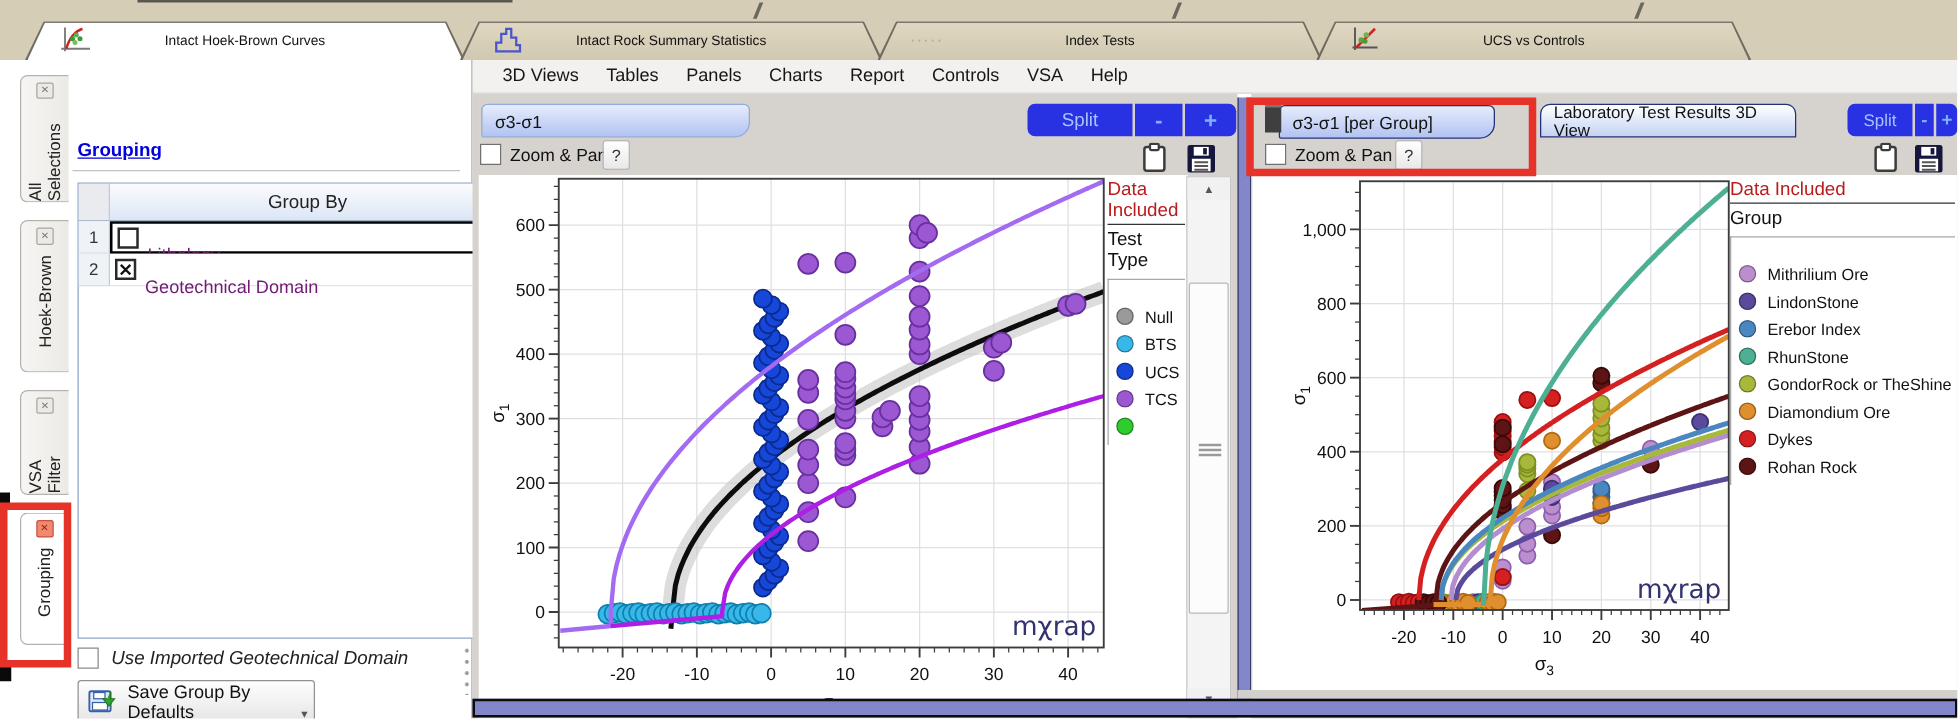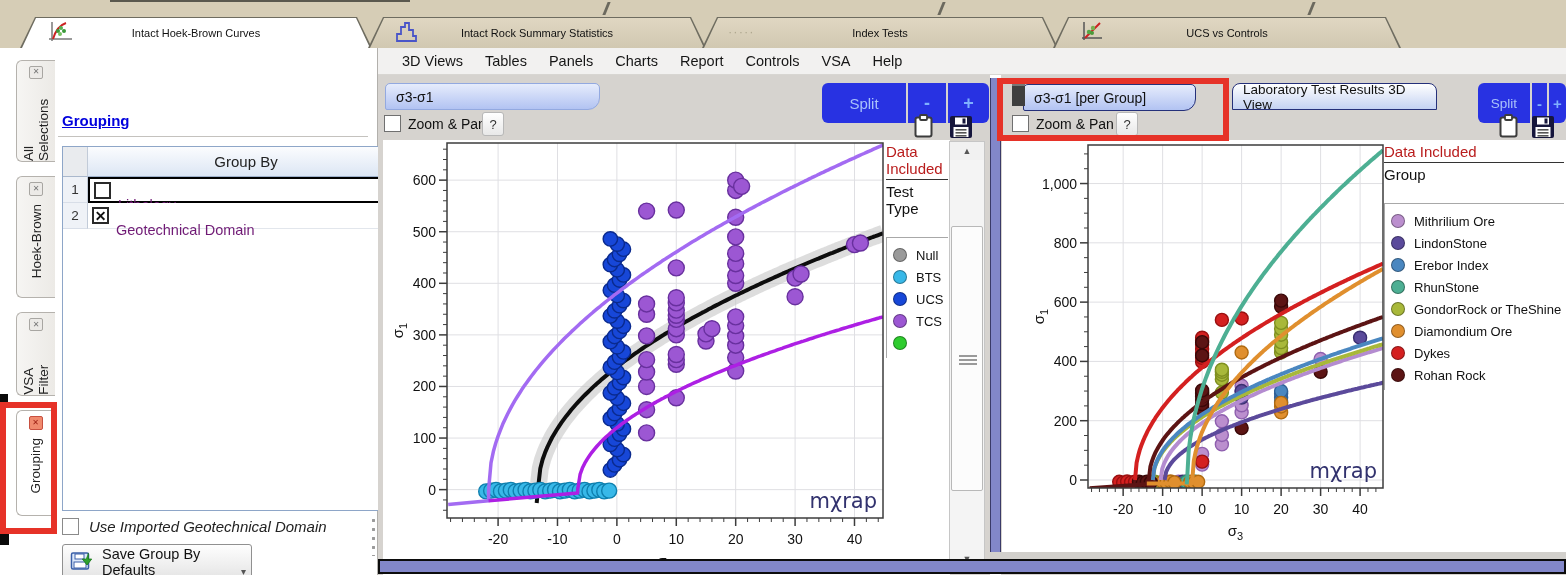--- a/index.html
+++ b/index.html
@@ -54,35 +54,35 @@
   .savebtn .slbl{font-size:14.5px;color:#111;margin-left:6px;}
   .savebtn .drop{position:absolute;right:5px;bottom:2px;font-size:10px;color:#555;}
   .spl-dots{position:absolute;left:371px;top:468px;width:5px;height:40px;
             background:radial-gradient(circle 1.5px,#9a9a9a 1.4px,transparent 1.6px) 0 0/5px 9px repeat-y;}
   
   .panel{position:absolute;top:75px;height:500px;background:#d6d3cf;}
   .ptab{position:absolute;height:27px;border:1px solid #93a9e0;border-radius:5px 5px 12px 2px;
         background:linear-gradient(#e6ecfc,#b2c3f2);display:flex;align-items:center;padding-left:10px;font-size:14px;color:#111;}
   .ptab.navy{border-color:#25307a;}
   .ptab.inactive{background:linear-gradient(#ffffff,#c4d2f2);border-radius:8px 8px 0 0;border-color:#25307a;}
-  .bluebtn{position:absolute;height:40px;background:#2832e2;color:#a9c2fa;display:flex;align-items:center;justify-content:center;font-size:15px;}
+  .bluebtn{position:absolute;height:26px;background:#2832e2;color:#a9c2fa;display:flex;align-items:center;justify-content:center;font-size:15px;}
   .bluebtn.sym{color:#7fb0ff;font-weight:bold;font-size:18px;}
   .r-left{border-radius:6px 0 0 6px;}
   .r-right{border-radius:0 6px 6px 0;}
   .zrow-cb{position:absolute;width:17px;height:17px;border:1px solid #707070;background:#fff;}
   .zrow-lbl{position:absolute;font-size:14px;color:#111;}
   .qbtn{position:absolute;width:22px;height:24px;border:1px solid #b8b8b8;border-radius:3px;
         background:linear-gradient(#fff,#e8e8e8);display:flex;align-items:center;justify-content:center;font-size:13px;color:#333;}
   .icobtn{position:absolute;width:30px;height:27px;display:flex;align-items:center;justify-content:center;}
   .chart-svg{position:absolute;background:#fff;}
   
   .legend{position:absolute;background:#fff;}
   .lg-title{font-size:15px;color:#b91c1c;border-bottom:1px solid #333;padding-bottom:2px;}
   .lg-sub{font-size:15px;color:#111;margin-top:3px;}
-  .lg-box{border-left:1px solid #a8a8a8;border-top:1px solid #a8a8a8;margin-top:20px;padding:6px 0 4px 6px;}
+  .lg-box{border-left:1px solid #a8a8a8;border-top:1px solid #a8a8a8;margin-top:6px;padding:18px 0 4px 6px;}
   .lg-item{display:flex;align-items:center;height:22px;}
   .lg-dot{width:14px;height:14px;border-radius:50%;border:1px solid rgba(0,0,0,.35);flex:none;}
   .lg-lab{font-size:13px;color:#111;margin-left:9px;white-space:nowrap;}
   
   .vsb{position:absolute;left:949px;top:141px;width:36px;height:428px;background:#f4f4f4;border:1px solid #c6c6c6;}
   .vsb .arr{position:absolute;left:0;width:34px;height:18px;background:#f1f1f1;display:flex;align-items:center;justify-content:center;
             font-size:9px;color:#555;}
   .vsb .thumb{position:absolute;left:1px;width:32px;background:#fcfcfc;border:1px solid #b8b8b8;border-radius:2px;}
   .vsb .grip{position:absolute;left:7px;width:18px;height:1.5px;background:#9a9a9a;}
   

